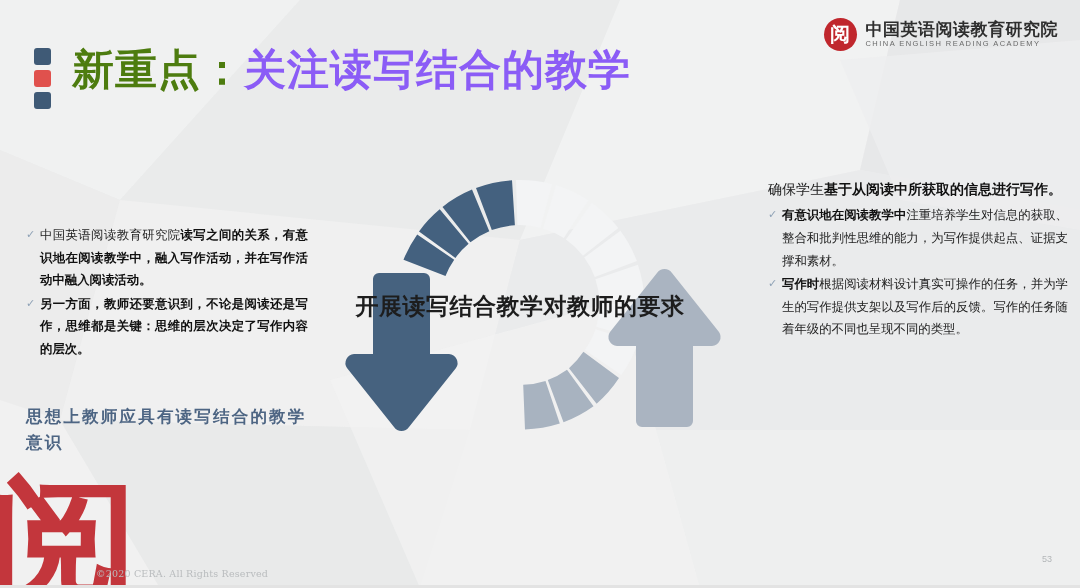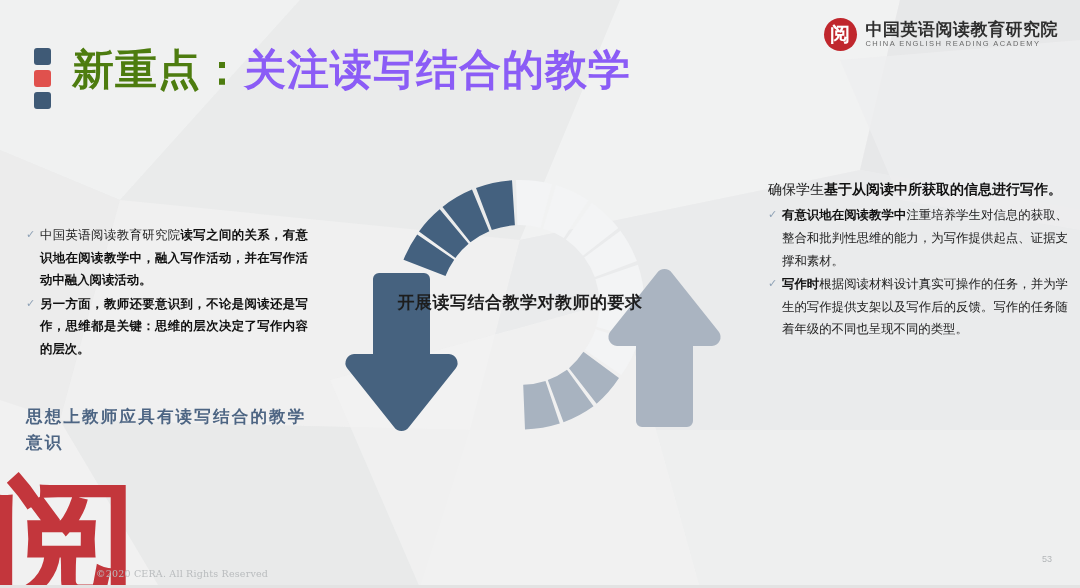--- a/index.html
+++ b/index.html
@@ -106,21 +106,21 @@
     height: 310px;
   }
   .diagram svg { display: block; }
   .center-label {
     position: absolute;
     left: 0;
     top: 141px;
     width: 480px;
     text-align: center;
     font-family: "DejaVu Serif", "Liberation Serif", serif;
-    font-size: 17px;
+    font-size: 23px;
     font-weight: bold;
     color: #1d1d1d;
     letter-spacing: 0.5px;
   }
 
   
   .col-left {
     position: absolute;
     left: 26px;
     top: 224px;

